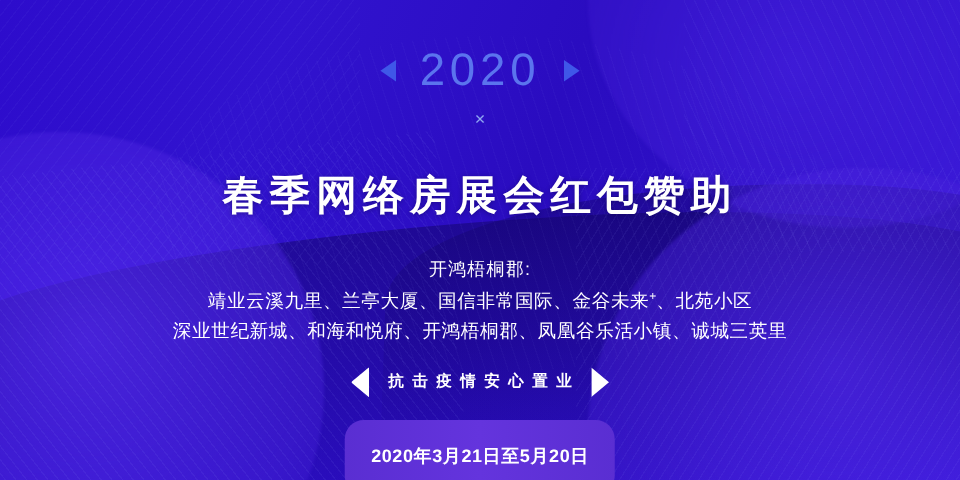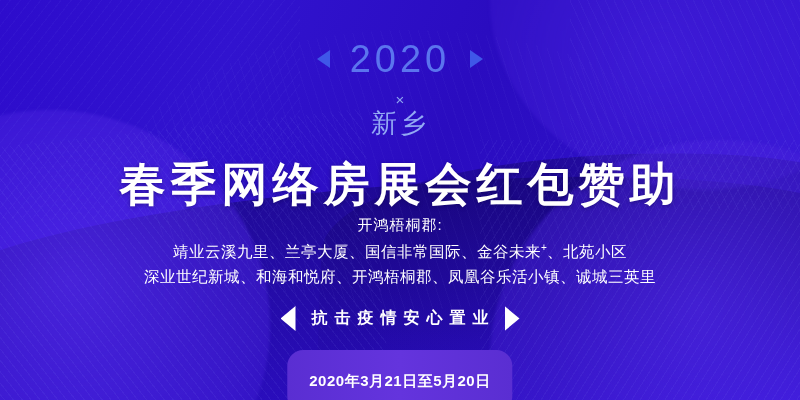--- a/index.html
+++ b/index.html
@@ -138,22 +138,22 @@
     top: 108px; left: 0; right: 0;
     font-size: 26px;
     letter-spacing: 3px;
     color: #93a9f4;
     line-height: 1.2;
     font-weight: 400;
   }
 
   .main-title {
     position: absolute;
-    top: 156px; left: 0; right: 0;
-    font-size: 46px;
+    top: 142px; left: 0; right: 0;
+    font-size: 34px;
     font-weight: bold;
     color: #ffffff;
     letter-spacing: 5px;
     line-height: 1.25;
     text-shadow: 0 1px 4px rgba(10,0,70,0.45);
   }
   .sub-title {
     position: absolute;
     top: 190px; left: 0; right: 0;
     font-size: 16.5px;
@@ -194,21 +194,21 @@
     justify-content: center;
     gap: 9px;
   }
   .chev {
     width: 15px; height: 25px;
     background: #ffffff;
   }
   .chev-left  { clip-path: polygon(100% 0, 100% 100%, 0 50%); }
   .chev-right { clip-path: polygon(0 0, 0 100%, 100% 50%); }
   .slogan-text {
-    font-size: 16px;
+    font-size: 13px;
     font-weight: bold;
     color: #ffffff;
     letter-spacing: 7px;
     text-indent: 7px;
     line-height: 1.3;
   }
 
   .date-badge {
     position: absolute;
     top: 350px;
@@ -245,21 +245,20 @@
 
   <div class="content">
 
     <div class="year-row">
       <span class="tri tri-left"></span>
       <span class="year-text">2020</span>
       <span class="tri tri-right"></span>
     </div>
 
     <div class="cross">×</div>
-    <div class="city">新乡</div>
 
     <div class="main-title">春季网络房展会红包赞助</div>
 
     <div class="sponsor-label">开鸿梧桐郡:</div>
 
     <div class="sponsor-line sponsor-line-2">
       <span>深业世纪新城、和海和悦府、开鸿梧桐郡、凤凰谷乐活小镇、诚城三英里</span>
     </div>
 
     <div class="sponsor-line sponsor-line-1">

